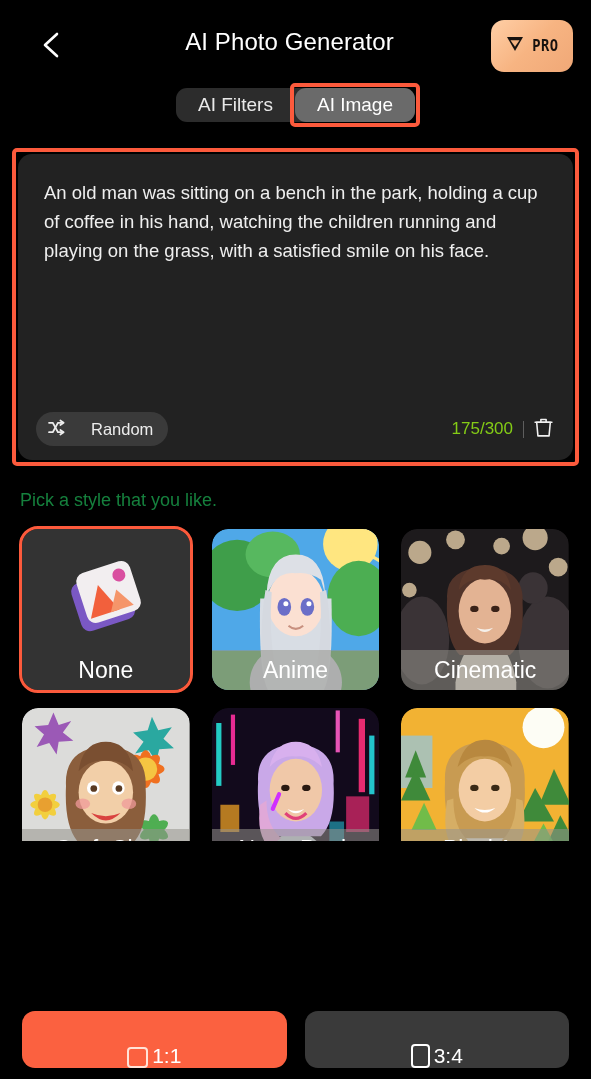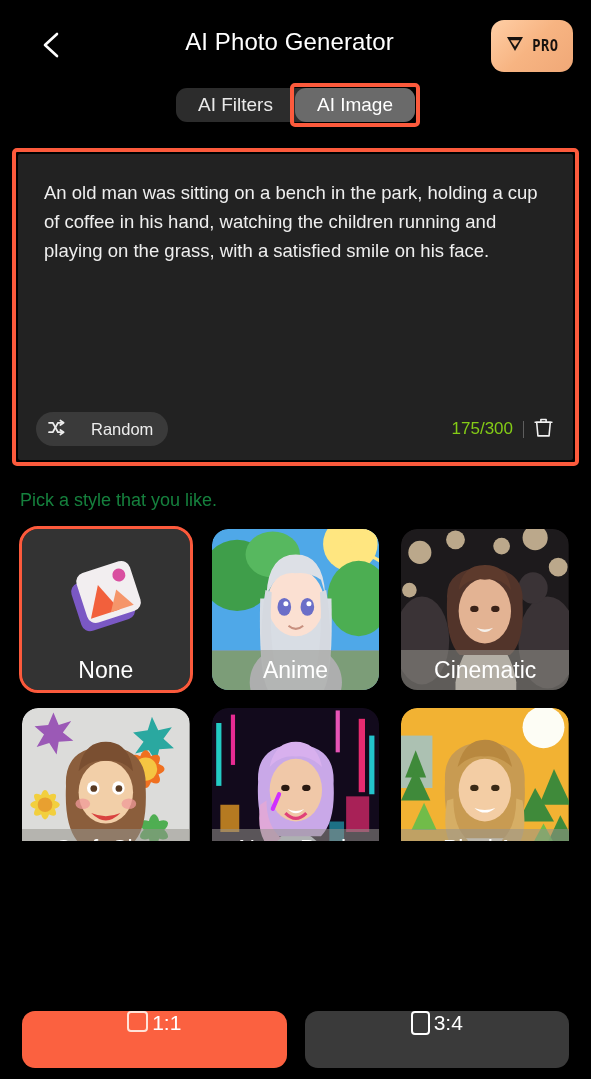--- a/index.html
+++ b/index.html
@@ -94,21 +94,21 @@
   
   .prompt-outer {
     position: relative;
     margin: 8px 18px 0 18px;
   }
   .annot-prompt {
     left: -6px; top: -6px; right: -6px; bottom: -6px;
   }
   .prompt-box {
     background: #222222;
-    border-radius: 2px;
+    border-radius: 14px;
     height: 306px;
     padding: 24px 26px 0 26px;
     position: relative;
     cursor: text;
   }
   .prompt-text {
     color: #efefef;
     font-size: 18.5px;
     line-height: 29px;
     white-space: pre-wrap;
@@ -207,21 +207,21 @@
     align-items: center;
     justify-content: center;
     gap: 18px;
     padding: 0 22px;
   }
   .ratio-btn {
     flex: 1;
     height: 57px;
     border-radius: 13px;
     background: #3a3a3a;
-    display: flex; align-items: flex-start; justify-content: center;
+    display: flex; align-items: flex-end; justify-content: center;
     gap: 4px;
     cursor: pointer;
   }
   .ratio-btn.active { background: #fb6140; }
   .ratio-btn .rlabel {
     color: #ffffff;
     font-size: 21px;
     font-weight: 500;
   }
   .ratio-btn.active .rlabel { color: #ffffff; }

